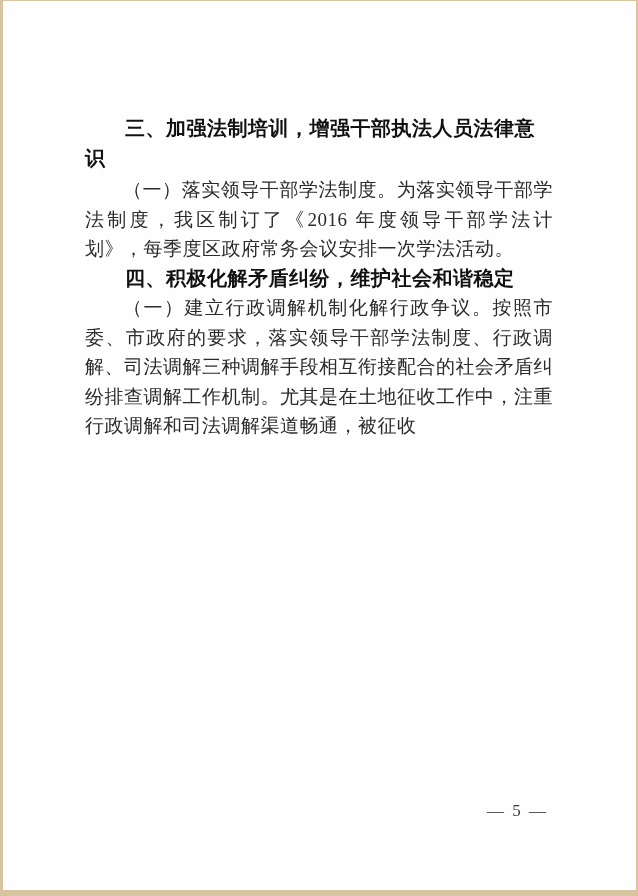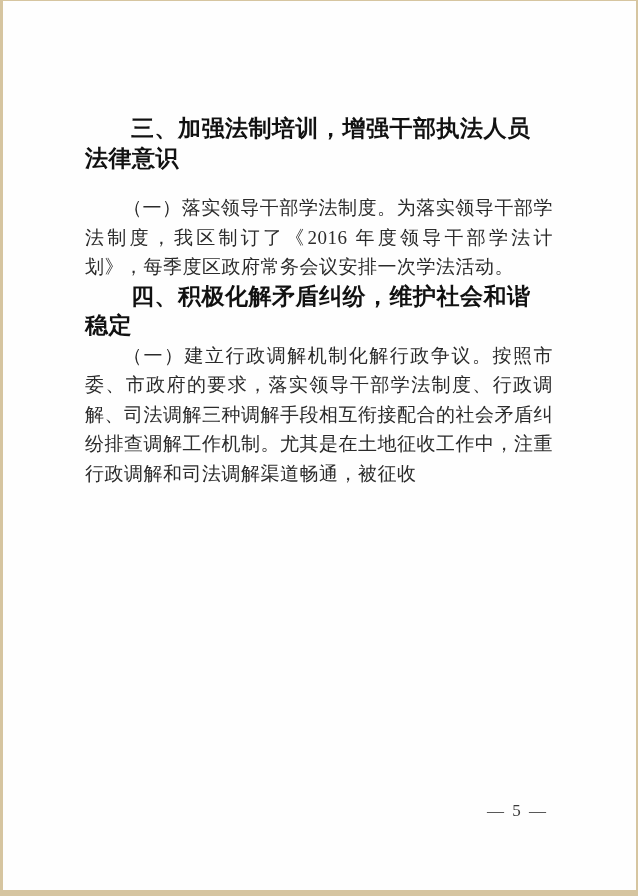--- a/index.html
+++ b/index.html
@@ -34,27 +34,27 @@
     text-align: justify;
   }
   .content p {
     margin: 0;
     text-indent: 2em;
   }
   .content p.continuation {
     text-indent: 0;
   }
   .content p.item {
-    margin-top: 20px;
+    margin-top: 2px;
   }
   .content h2 {
     margin: 0;
     font-family: "Liberation Sans", "DejaVu Sans", sans-serif;
     font-weight: 700;
-    font-size: 23px;
+    font-size: 20px;
     line-height: 29.5px;
     letter-spacing: 0.5px;
     color: #111111;
     text-indent: 2em;
     text-align: left;
   }
   .content h2.spaced {
     margin-top: 7px;
   }
   .page-number {

